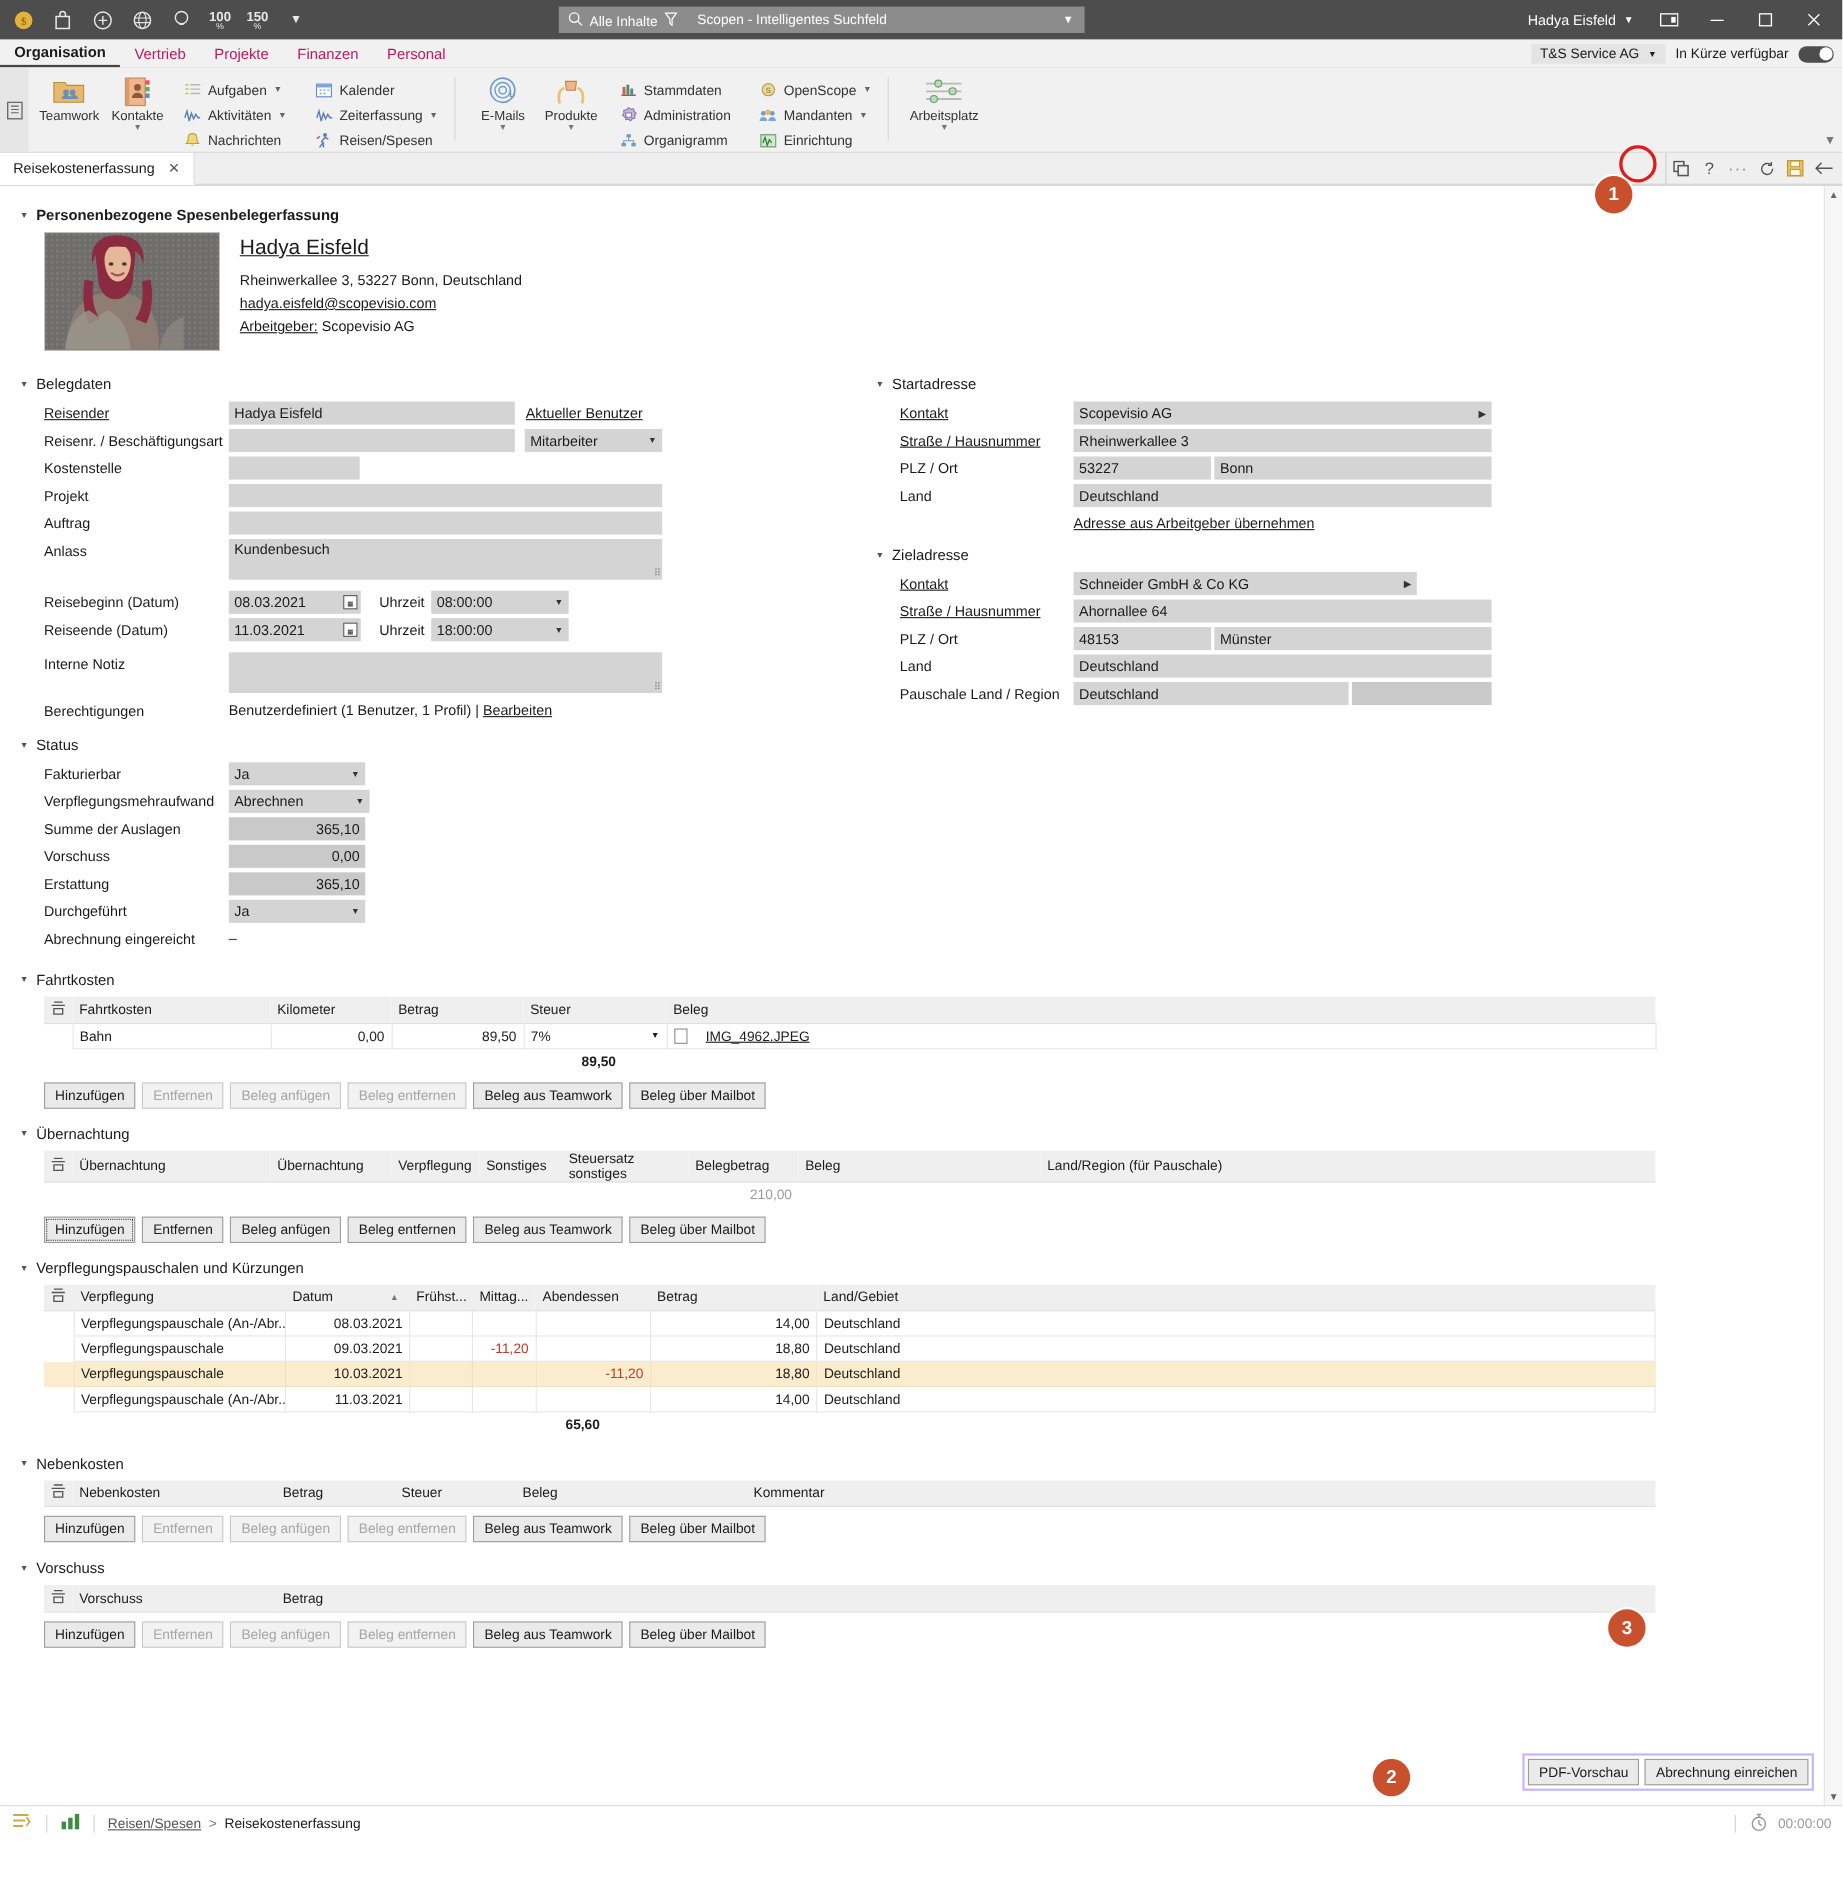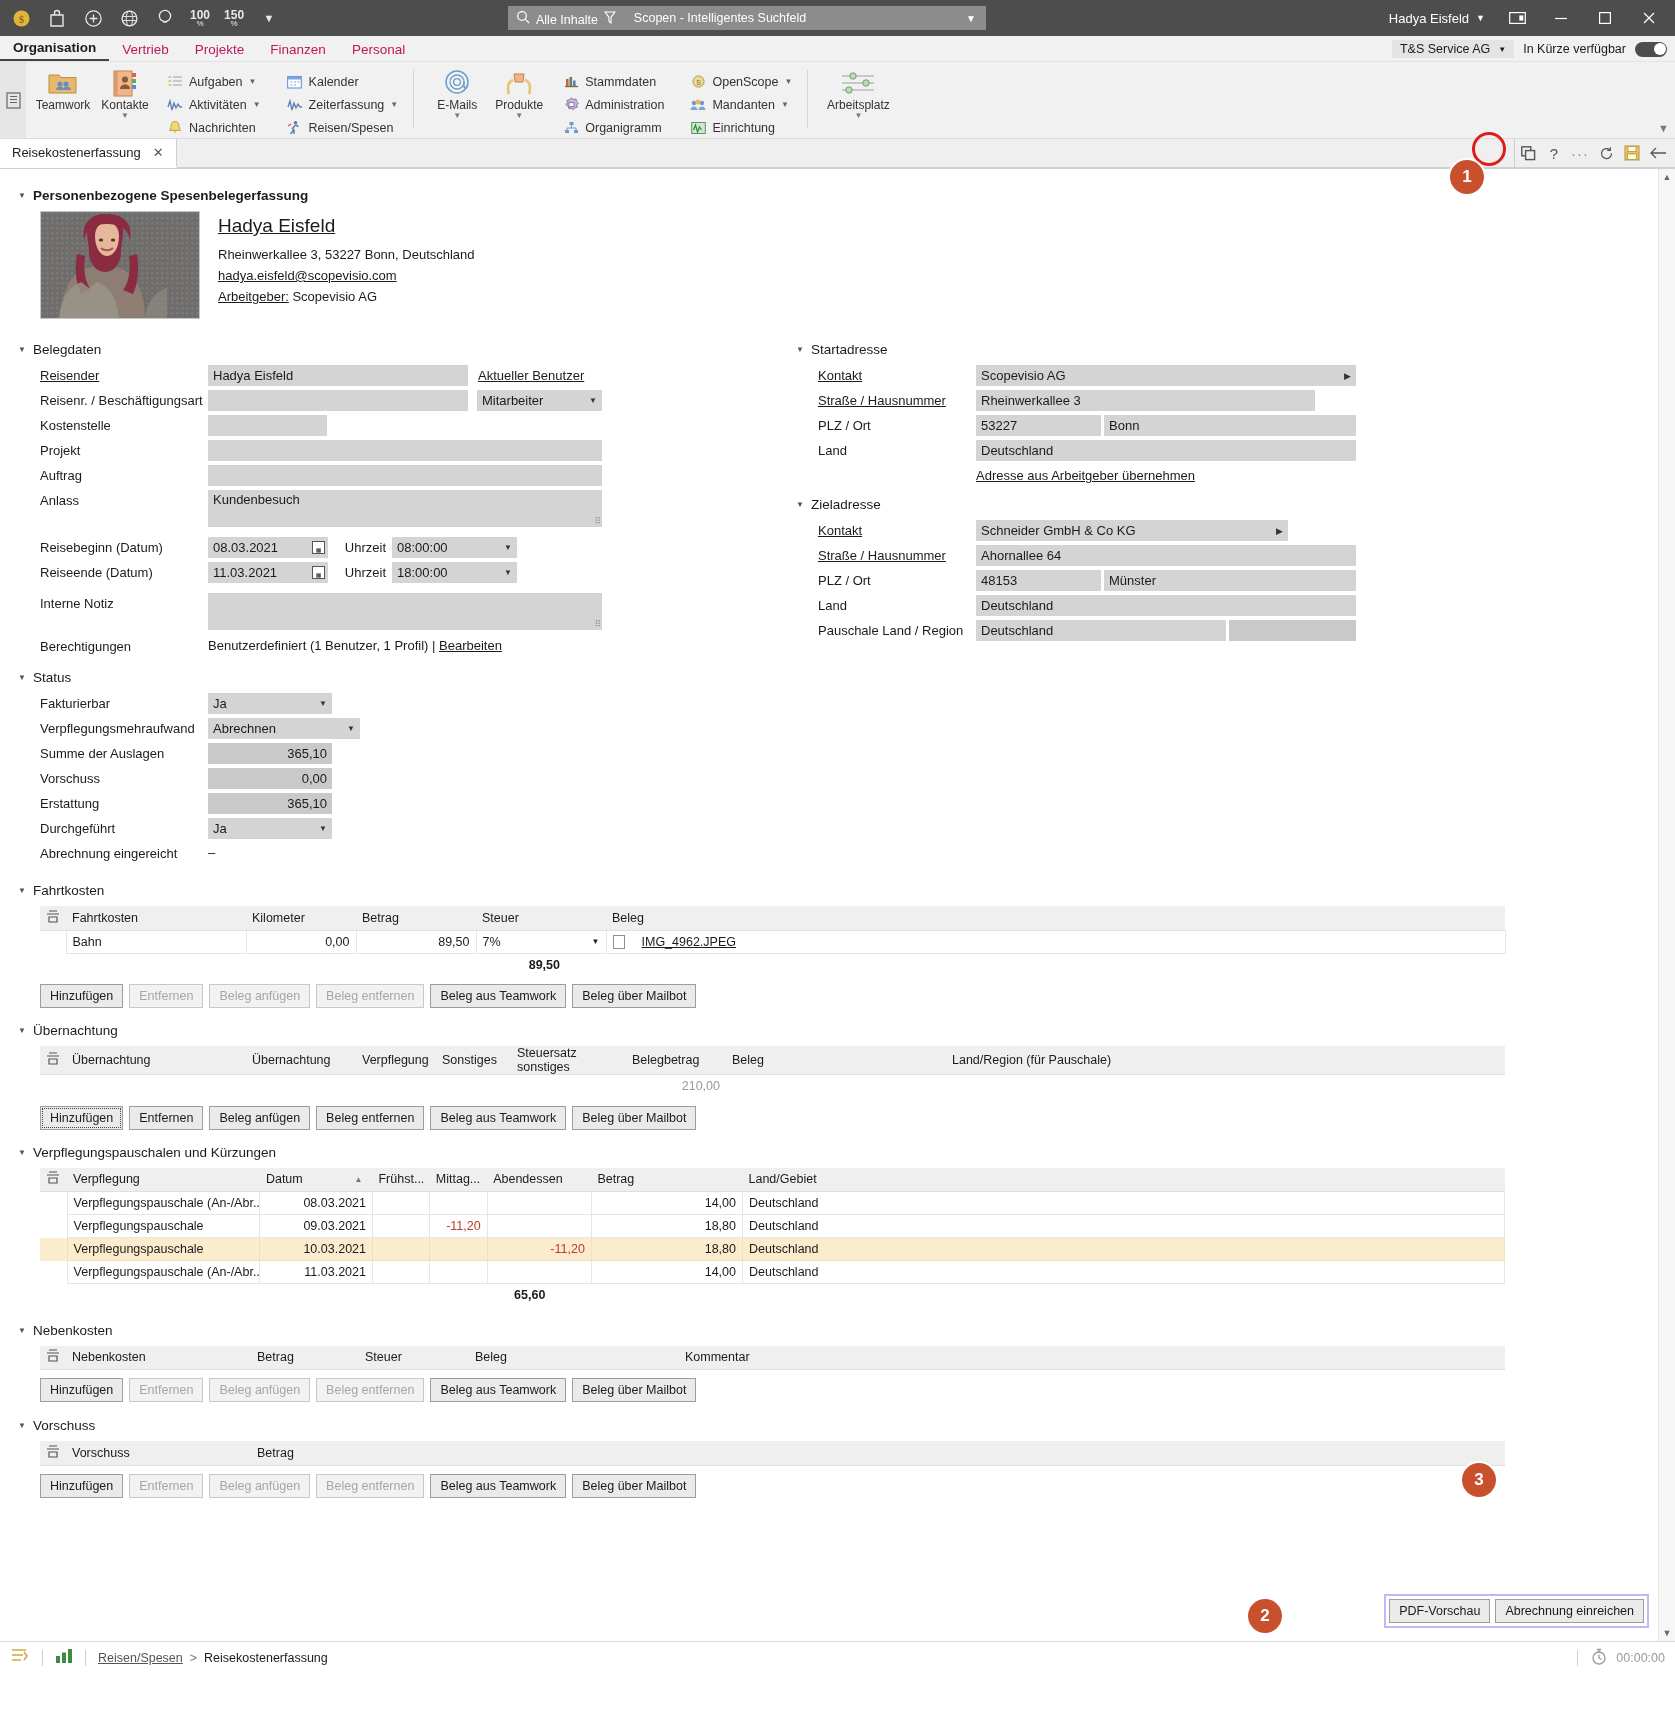--- a/index.html
+++ b/index.html
@@ -688,21 +688,21 @@
 
         <div class="frow">
           <div class="flabel">Fakturierbar</div>
           <div class="sel" style="width:124px">
             <span>Ja</span>
             <span class="car">▼</span>
           </div>
         </div>
         <div class="frow">
           <div class="flabel">Verpflegungsmehraufwand</div>
-          <div class="sel" style="width:152px">
+          <div class="sel" style="width:128px">
             <span>Abrechnen</span>
             <span class="car">▼</span>
           </div>
         </div>
         <div class="frow">
           <div class="flabel">Summe der Auslagen</div>
           <div class="fld ro num" style="width:124px">365,10</div>
         </div>
         <div class="frow">
           <div class="flabel">Vorschuss</div>
@@ -733,21 +733,21 @@
 
         <div class="frow">
           <div class="flabel u" style="width:180px">Kontakt</div>
           <div class="sel" style="width:380px">
             <span>Scopevisio AG</span>
             <span class="car" style="font-size:9px">▶</span>
           </div>
         </div>
         <div class="frow">
           <div class="flabel u" style="width:180px">Straße / Hausnummer</div>
-          <div class="fld" style="width:339px">Rheinwerkallee 3</div>
+          <div class="fld" style="width:380px">Rheinwerkallee 3</div>
         </div>
         <div class="frow">
           <div class="flabel" style="width:180px">PLZ / Ort</div>
           <div class="fctrl">
             <div class="fld" style="width:125px">53227</div>
             <div class="fld" style="width:252px;margin-left:3px">Bonn</div>
           </div>
         </div>
         <div class="frow">
           <div class="flabel" style="width:180px">Land</div>

